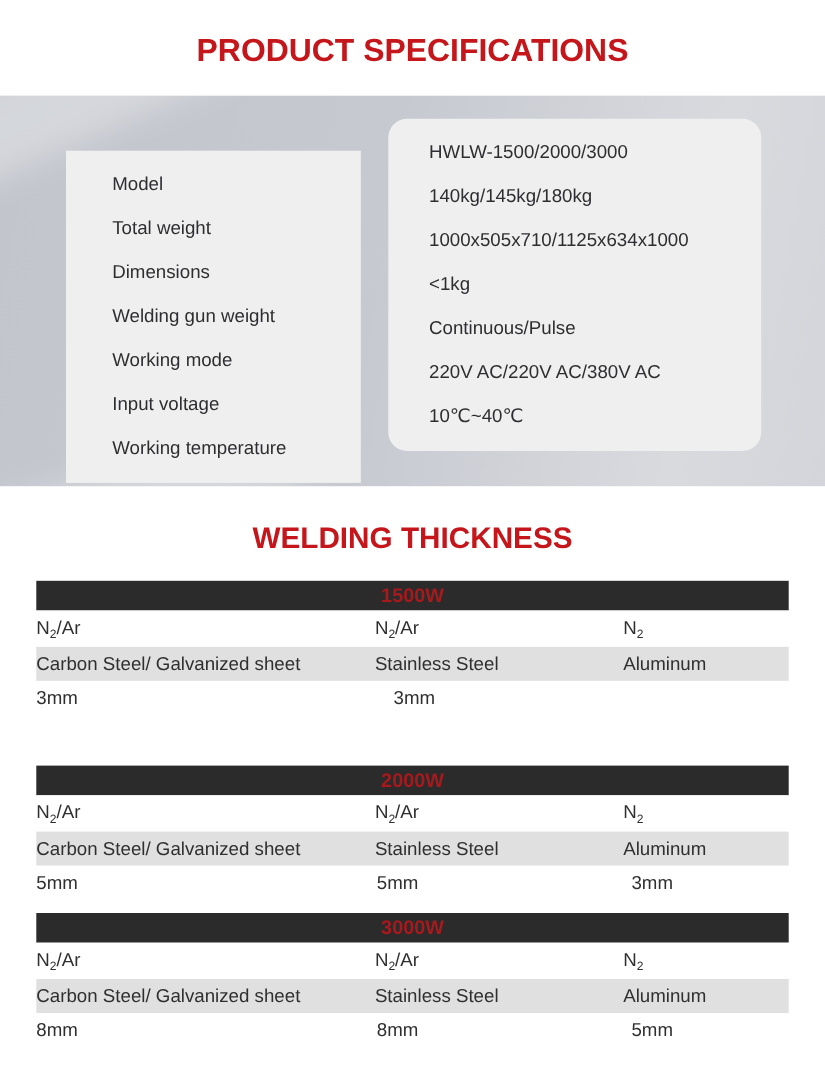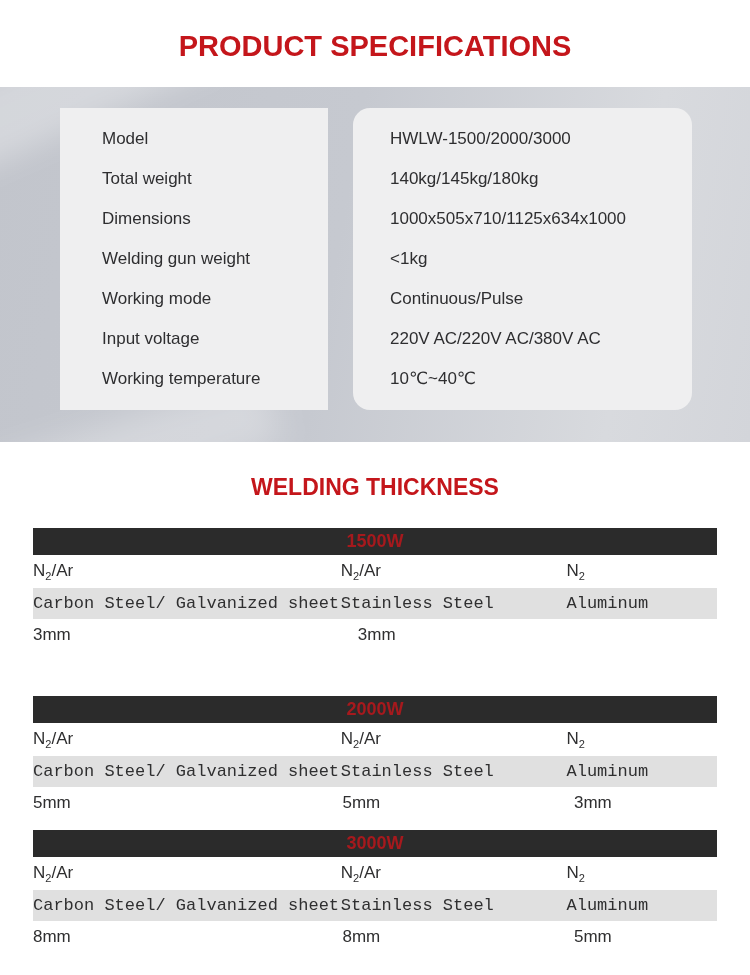--- a/index.html
+++ b/index.html
@@ -26,21 +26,21 @@
     font-weight: bold;
     color: #c4161b;
     letter-spacing: 0px;
   }
   .section-title {
     position: absolute;
     top: 474px;
     left: 0;
     width: 100%;
     text-align: center;
-    font-size: 23px;
+    font-size: 27px;
     font-weight: bold;
     color: #c4161b;
   }
   
   .hero {
     position: absolute;
     top: 87px;
     left: 0;
     width: 750px;
     height: 355px;
@@ -66,21 +66,21 @@
     filter: blur(16px);
   }
   .spec-panel {
     position: absolute;
     top: 21px;
     height: 302px;
     background: #efeff0;
     padding-top: 11px;
     z-index: 2;
   }
-  .spec-panel.labels { left: 60px;  width: 268px; padding-left: 42px; }
+  .spec-panel.labels { left: 60px;  width: 268px; padding-left: 42px; margin-top: 29px; }
   .spec-panel.values { left: 353px; width: 339px; padding-left: 37px; border-radius: 17px; }
   .spec-row {
     height: 40px;
     line-height: 40px;
     font-size: 17px;
     color: #2e2e30;
     white-space: nowrap;
   }
   
   .power-table {
@@ -92,21 +92,21 @@
     height: 27px;
     line-height: 27px;
     background: #2b2b2b;
     text-align: center;
     font-size: 18px;
     font-weight: bold;
     color: #a6191d;
   }
   .trow { display: flex; align-items: center; }
   .trow.gas { height: 33px; background: #ffffff; }
-  .trow.mat { height: 31px; background: #e0e0e0; font-family: Liberation Mono, monospace; }
+  .trow.mat { height: 31px; background: #e0e0e0; }
   .trow.mm  { height: 32px; background: #ffffff; gap: 17px; }
   .cell {
     text-align: left;
     font-size: 17px;
     color: #2f2f30;
     white-space: nowrap;
   }
   .cell.c1 { width: 45%; }
   .cell.c2 { width: 33%; }
   .cell.c3 { width: 22%; }

